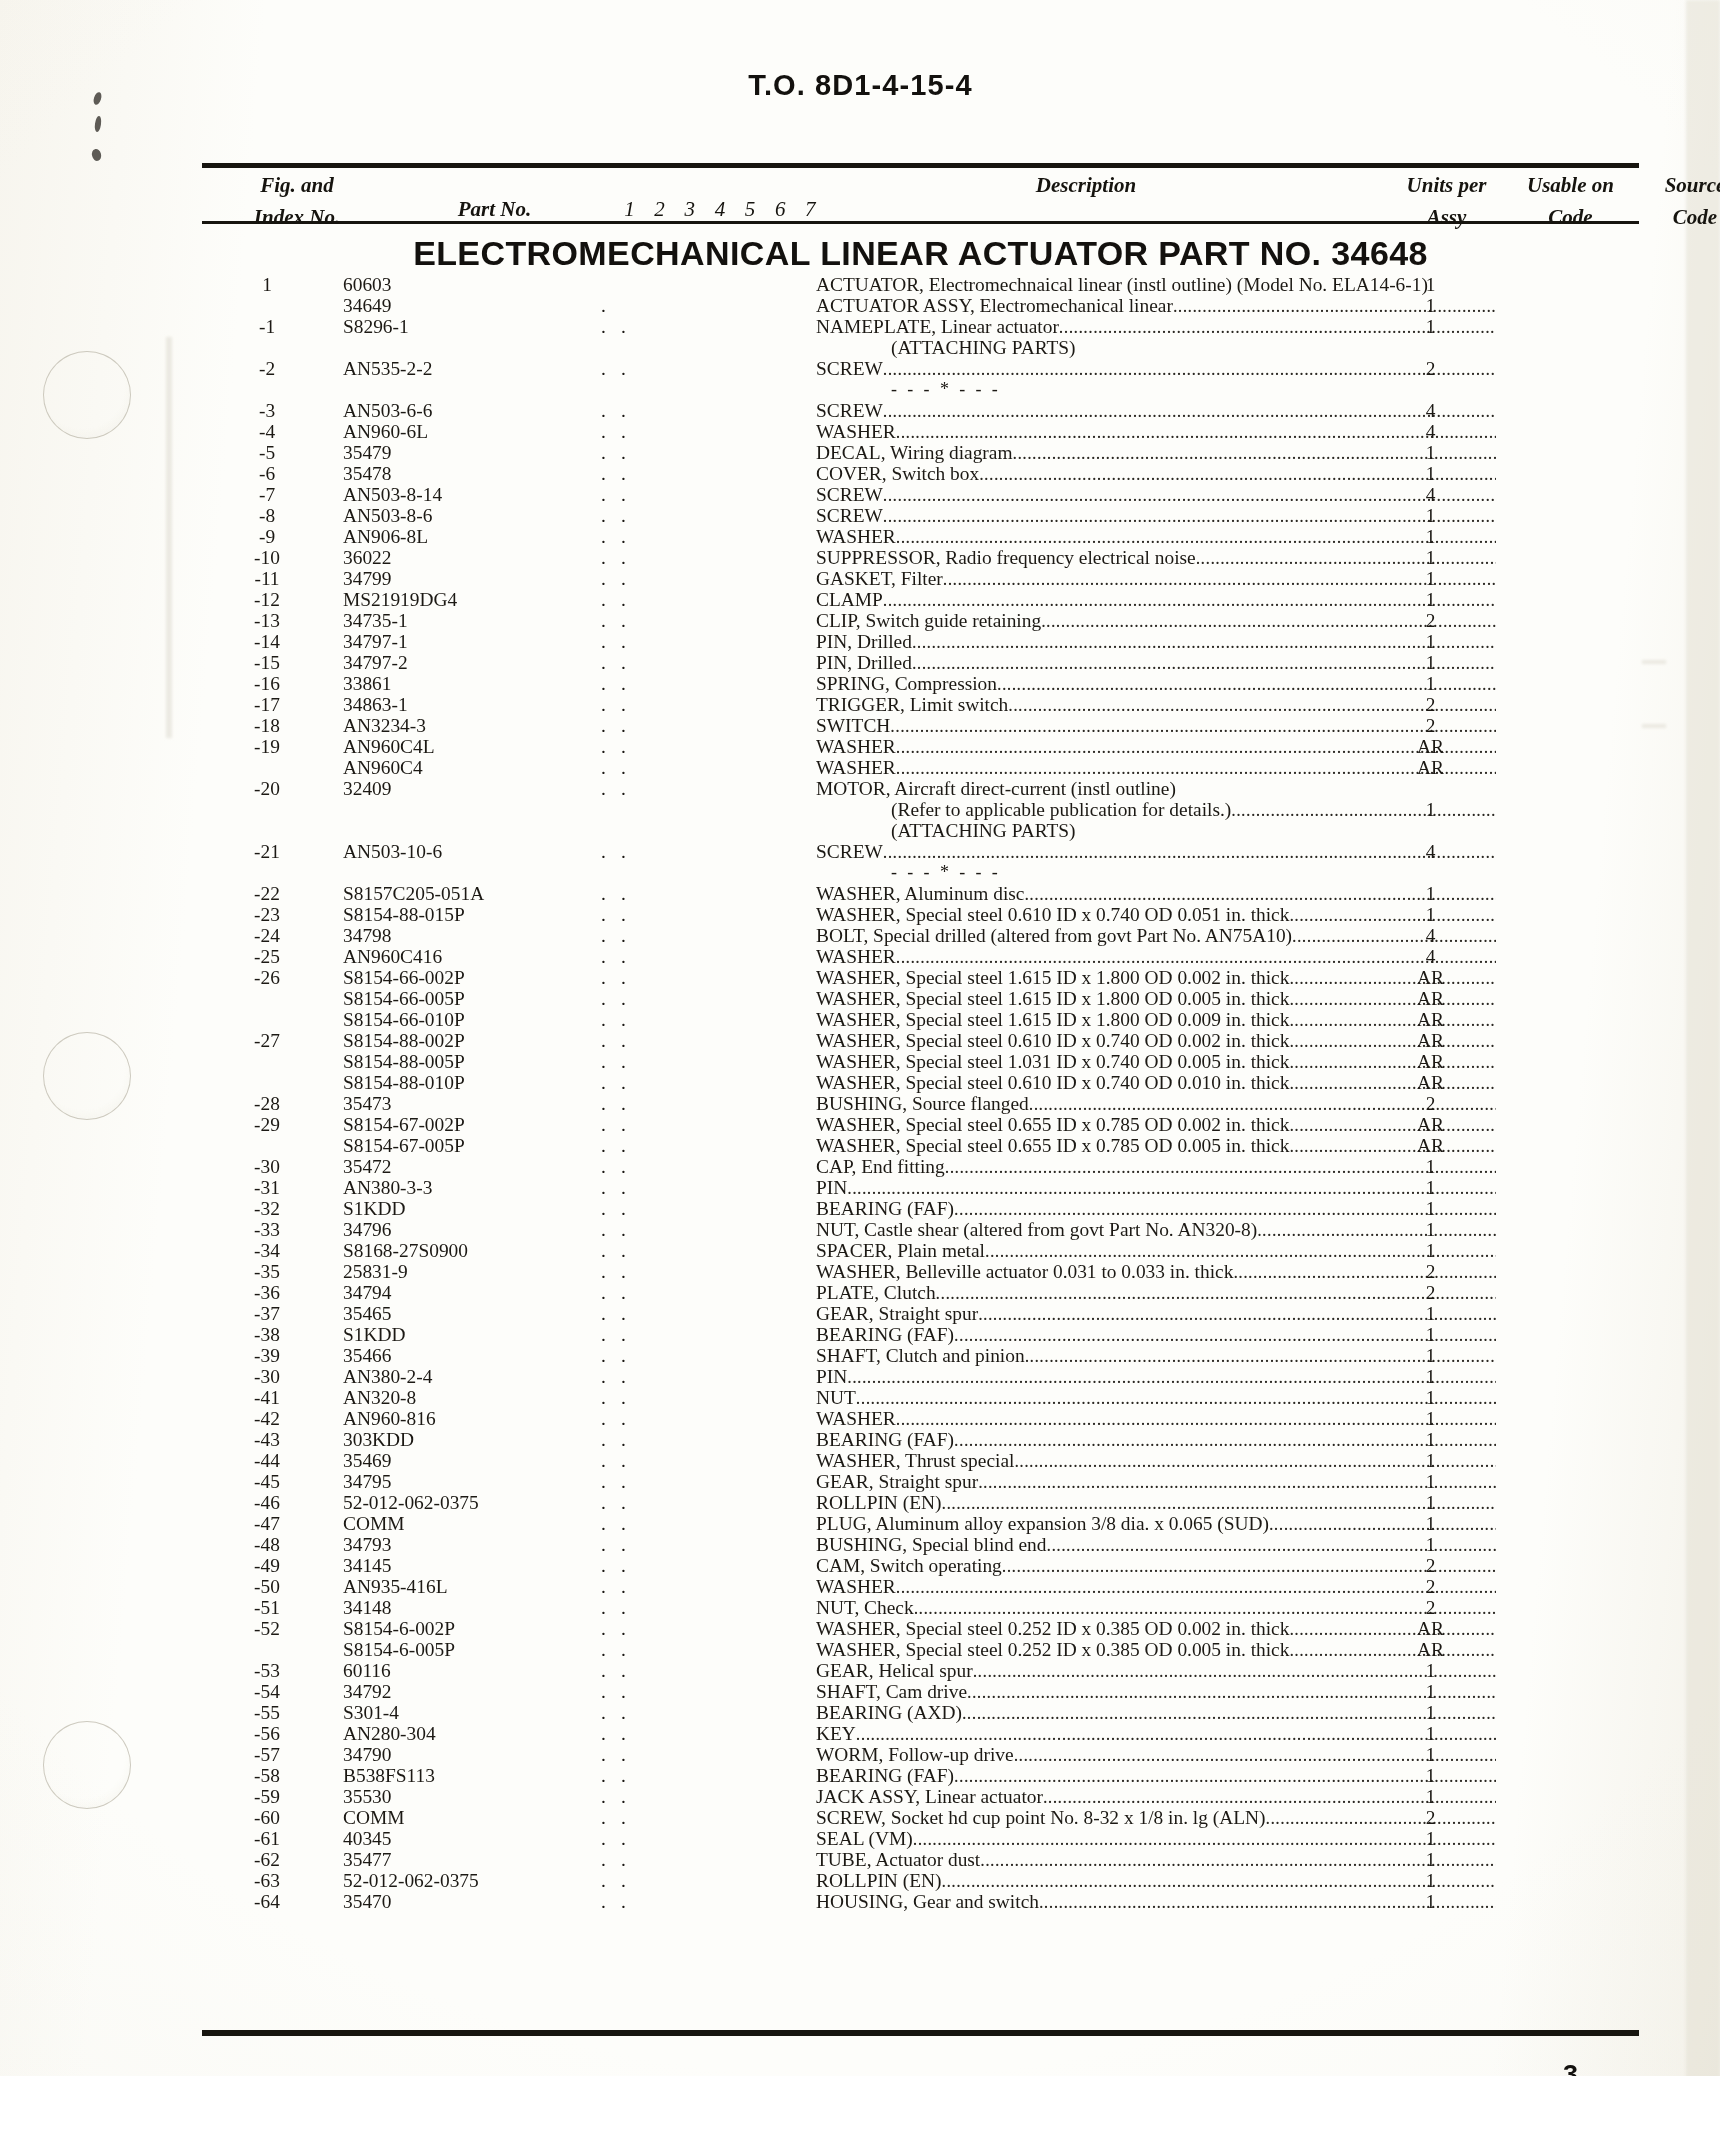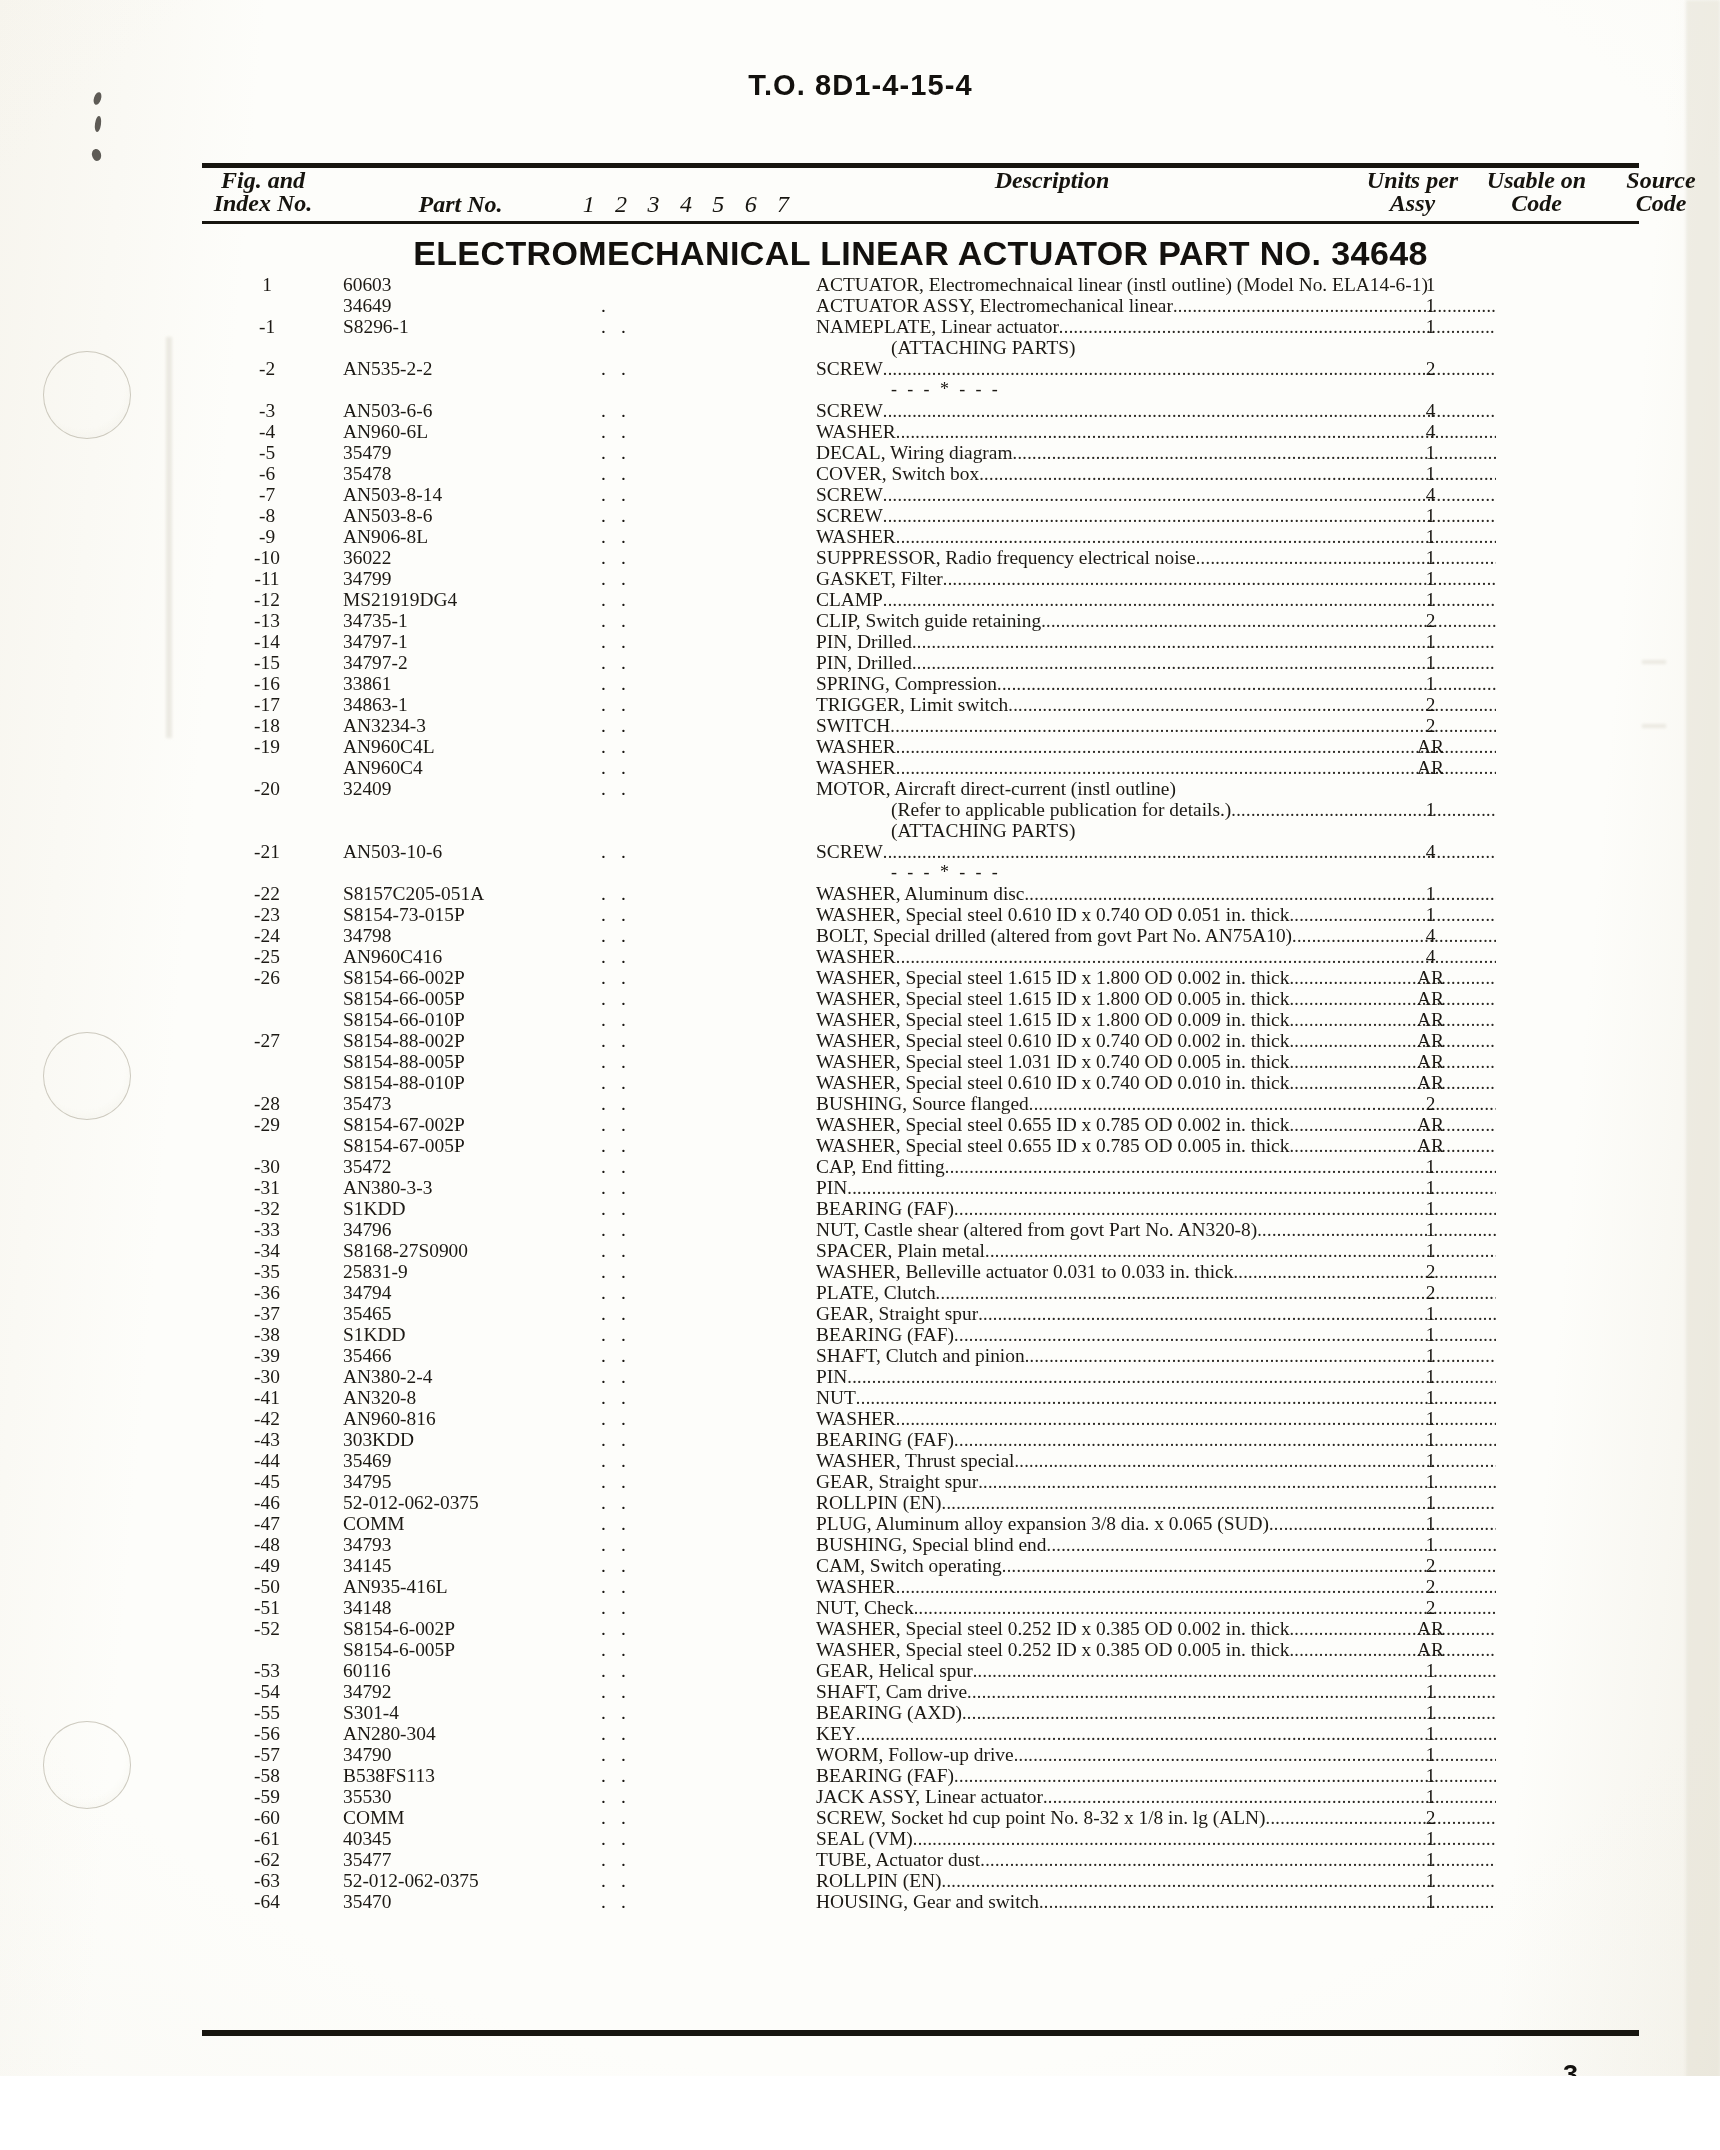--- a/index.html
+++ b/index.html
@@ -82,27 +82,27 @@
     width: 1437px;
     top: 2030px;
     height: 5.7px;
     background: #17150f;
   }
 
   
   .colhead {
     position: absolute;
     top: 169px;
-    left: 184px;
+    left: 218px;
     width: 1437px;
     height: 50px;
     font-style: italic;
     font-weight: bold;
-    font-size: 24px;
-    line-height: 23px;
+    font-size: 21px;
+    line-height: 32px;
     color: #16140f;
   }
   .ch {
     position: absolute;
     text-align: center;
     white-space: pre-line;
   }
   .ch-fig     { left: 0px;    width: 158px; }
   .ch-part    { left: 176px;  width: 201px; top: 24px; }
   .ch-levels  { left: 391px;  width: 229px; top: 24px;
@@ -447,21 +447,21 @@
       </div>
       <div class="row">
         <div class="c-index">-22</div>
         <div class="c-part">S8157C205-051A</div>
         <div class="c-dots"><span>.</span><span>.</span></div>
         <div class="c-desc"><span class="txt">WASHER, Aluminum  disc</span><span class="lead">..........................................................................................................................................................................</span></div>
         <div class="c-units">1</div>
       </div>
       <div class="row">
         <div class="c-index">-23</div>
-        <div class="c-part">S8154-73-015P</div>
+        <div class="c-part">S8154-88-015P</div>
         <div class="c-dots"><span>.</span><span>.</span></div>
         <div class="c-desc"><span class="txt">WASHER, Special steel 0.610 ID x 0.740 OD 0.051 in. thick</span><span class="lead">..........................................................................................................................................................................</span></div>
         <div class="c-units">1</div>
       </div>
       <div class="row">
         <div class="c-index">-24</div>
         <div class="c-part">34798</div>
         <div class="c-dots"><span>.</span><span>.</span></div>
         <div class="c-desc"><span class="txt">BOLT, Special drilled (altered from govt Part No. AN75A10)</span><span class="lead">..........................................................................................................................................................................</span></div>
         <div class="c-units">4</div>

